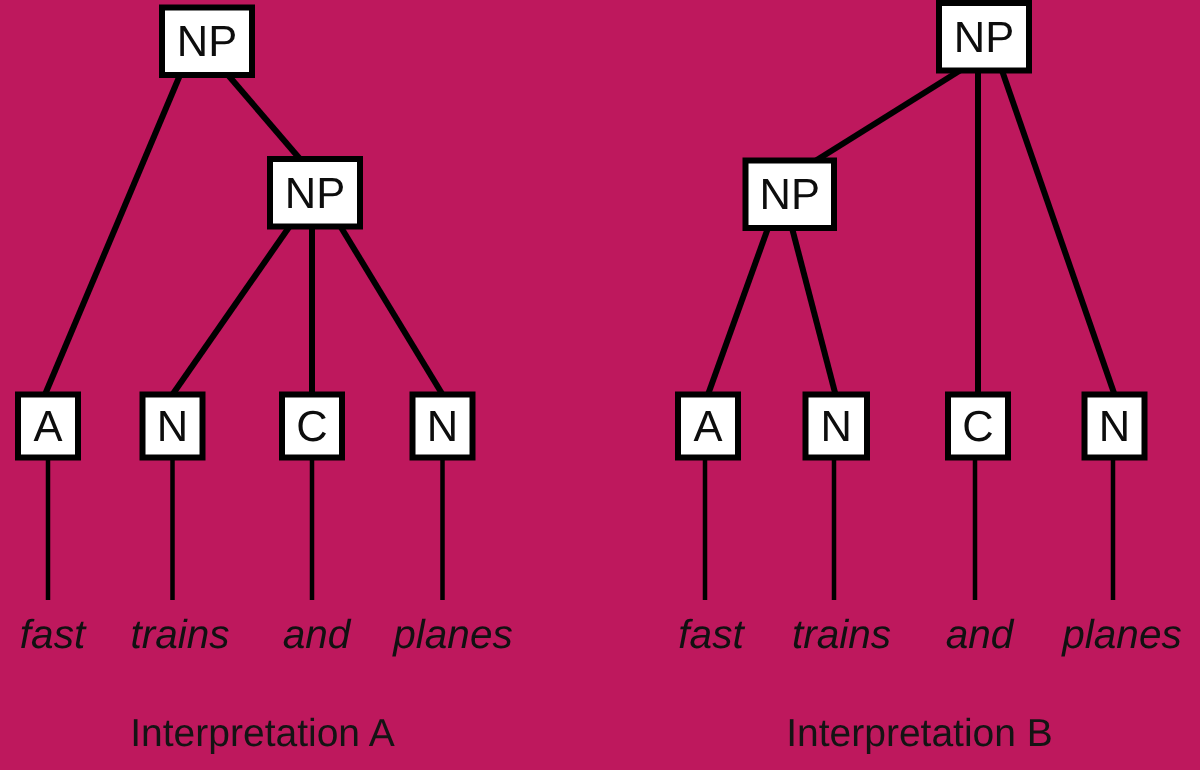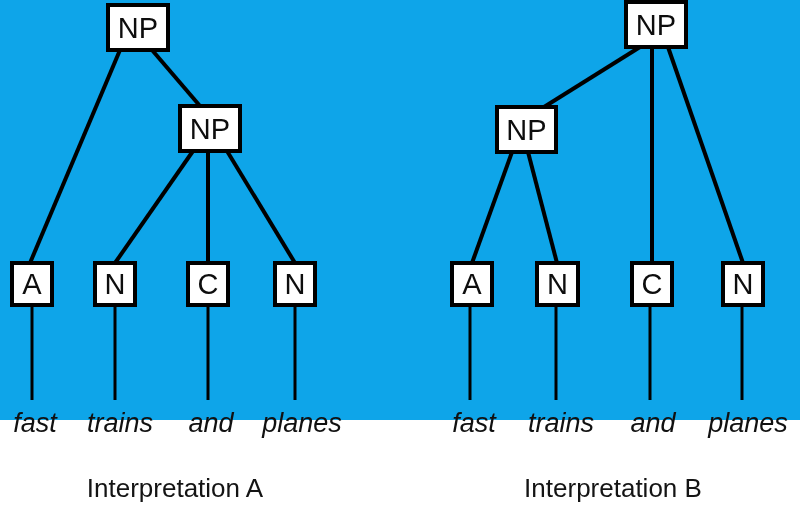--- a/index.html
+++ b/index.html
@@ -11,22 +11,22 @@
   body {
     width: 800px;
     height: 513px;
     overflow: hidden;
     font-family: "Liberation Sans", sans-serif;
     color: #000000;
   }
   #figure-root {
     position: relative;
     width: 800px;
-    height: 420px;
-    background: #0ea5e9;
+    height: 513px;
+    background: #be185d;
   }
   svg.diagram {
     position: absolute;
     top: 0;
     left: 0;
     width: 800px;
     height: 513px;
     display: block;
   }
   .node-box {

